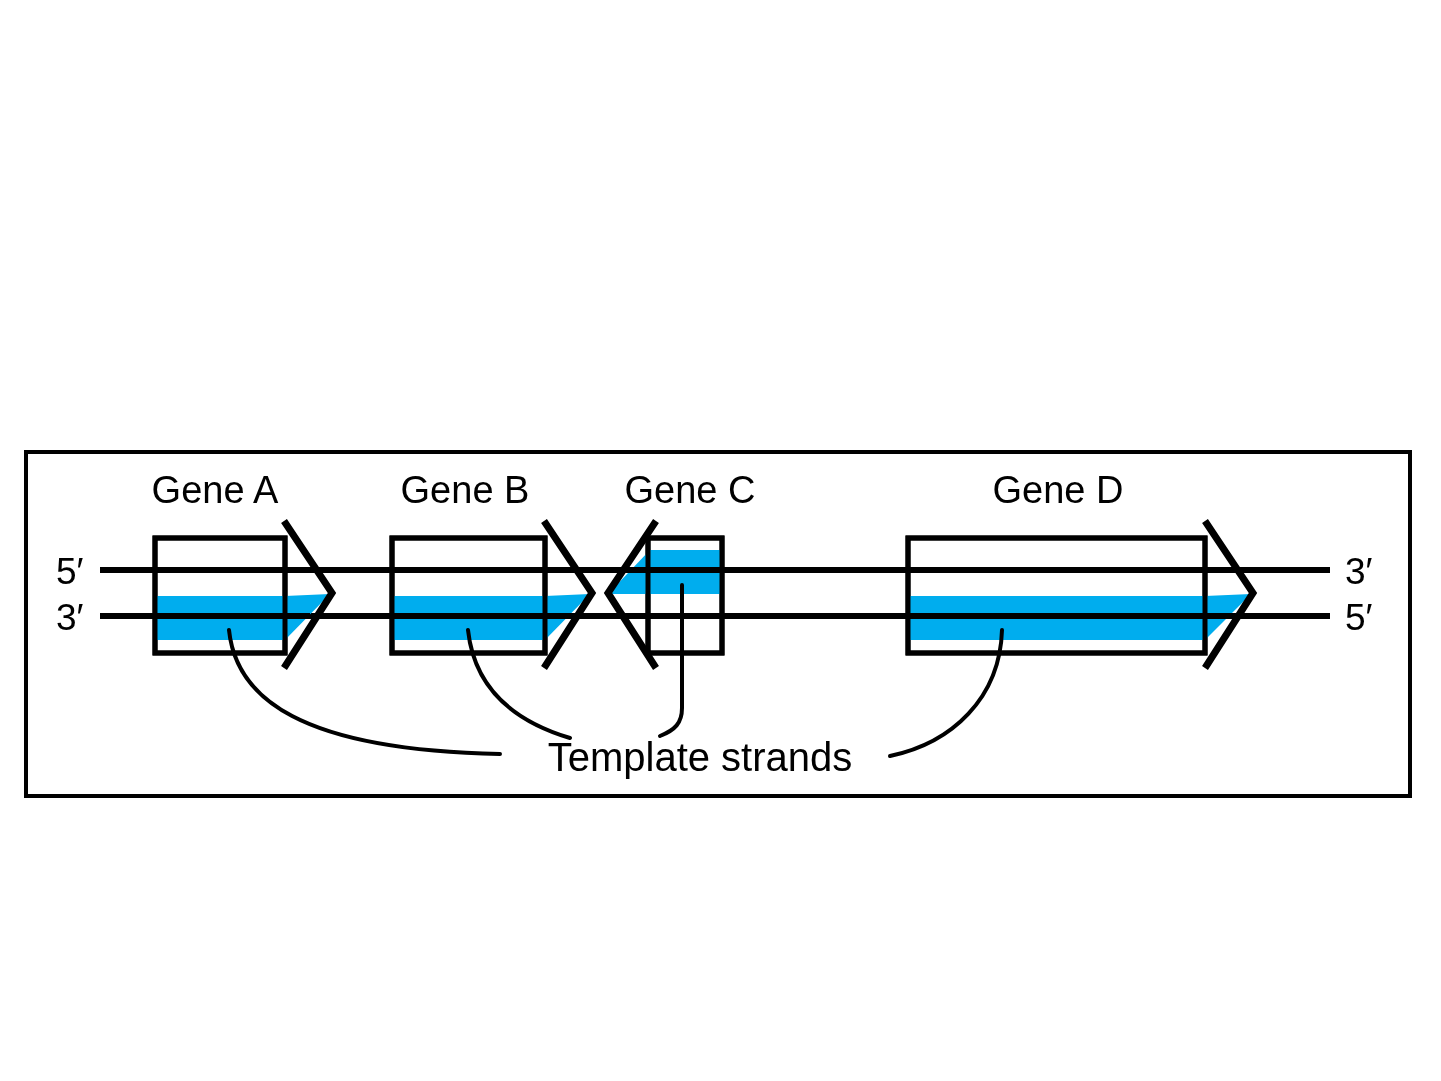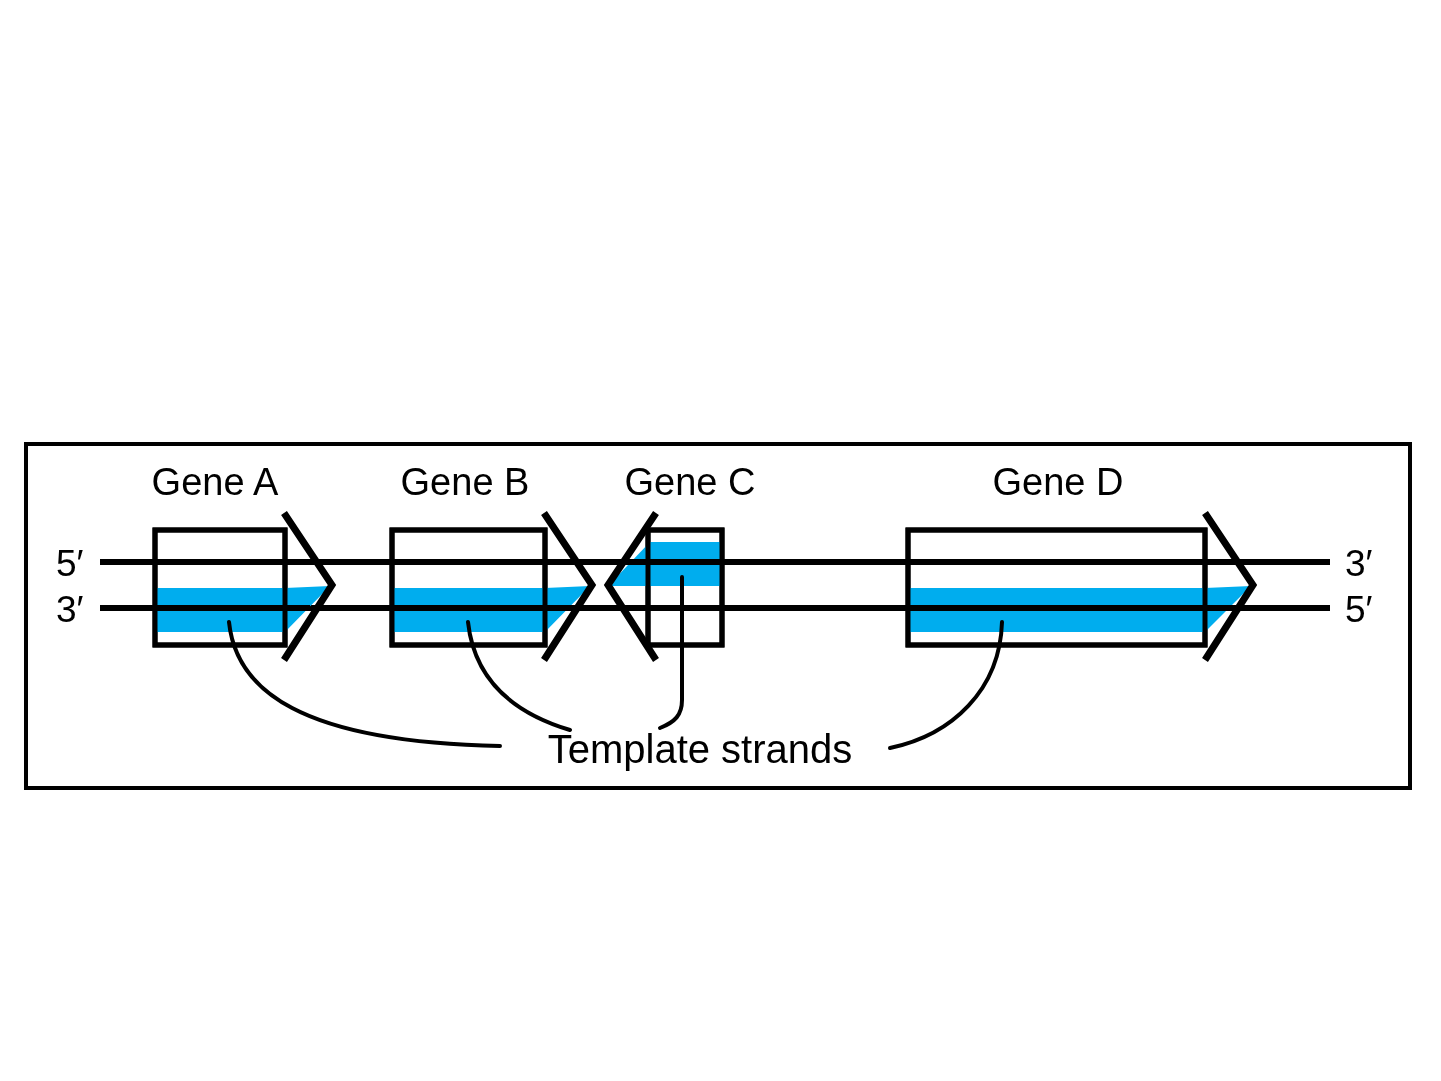--- a/index.html
+++ b/index.html
@@ -9,21 +9,21 @@
   }
   body {
     width: 1441px;
     height: 1081px;
     font-family: "Liberation Sans", sans-serif;
     overflow: hidden;
   }
   #figure-root {
     position: absolute;
     left: 0;
-    top: 0;
+    top: 8px;
     width: 1441px;
     height: 886px;
   }
   svg {
     display: block;
   }
   .gene-label,
   .end-label,
   .callout-label {
     font-family: "Liberation Sans", sans-serif;

